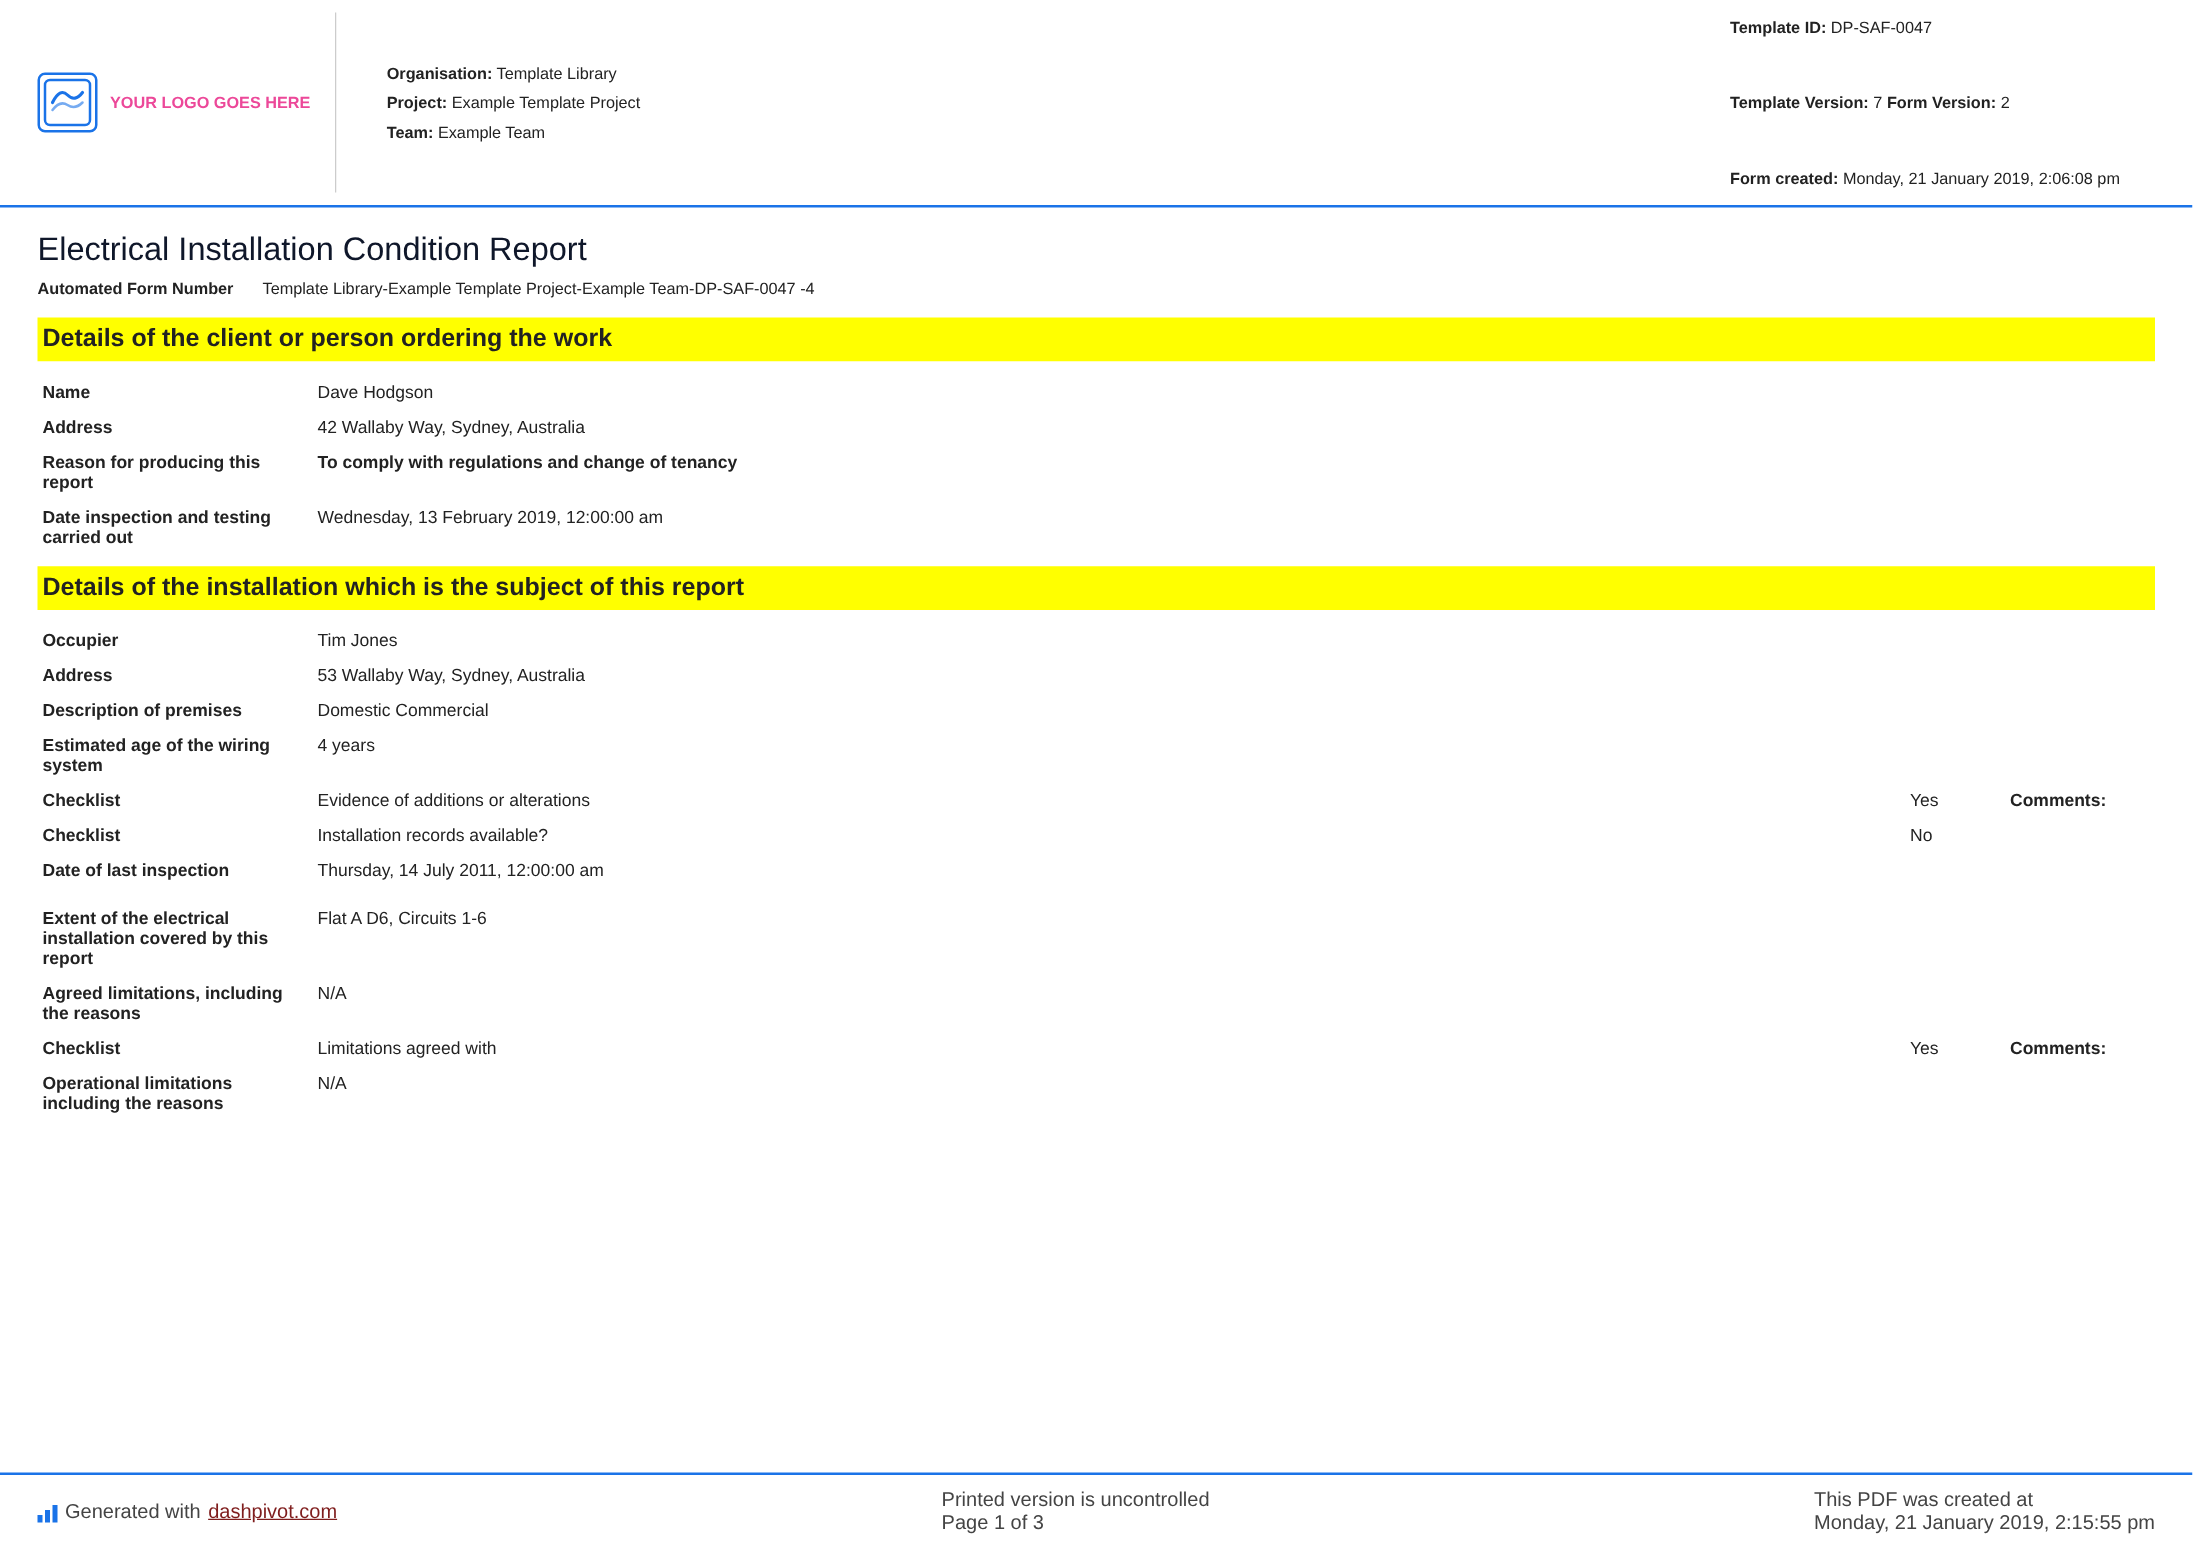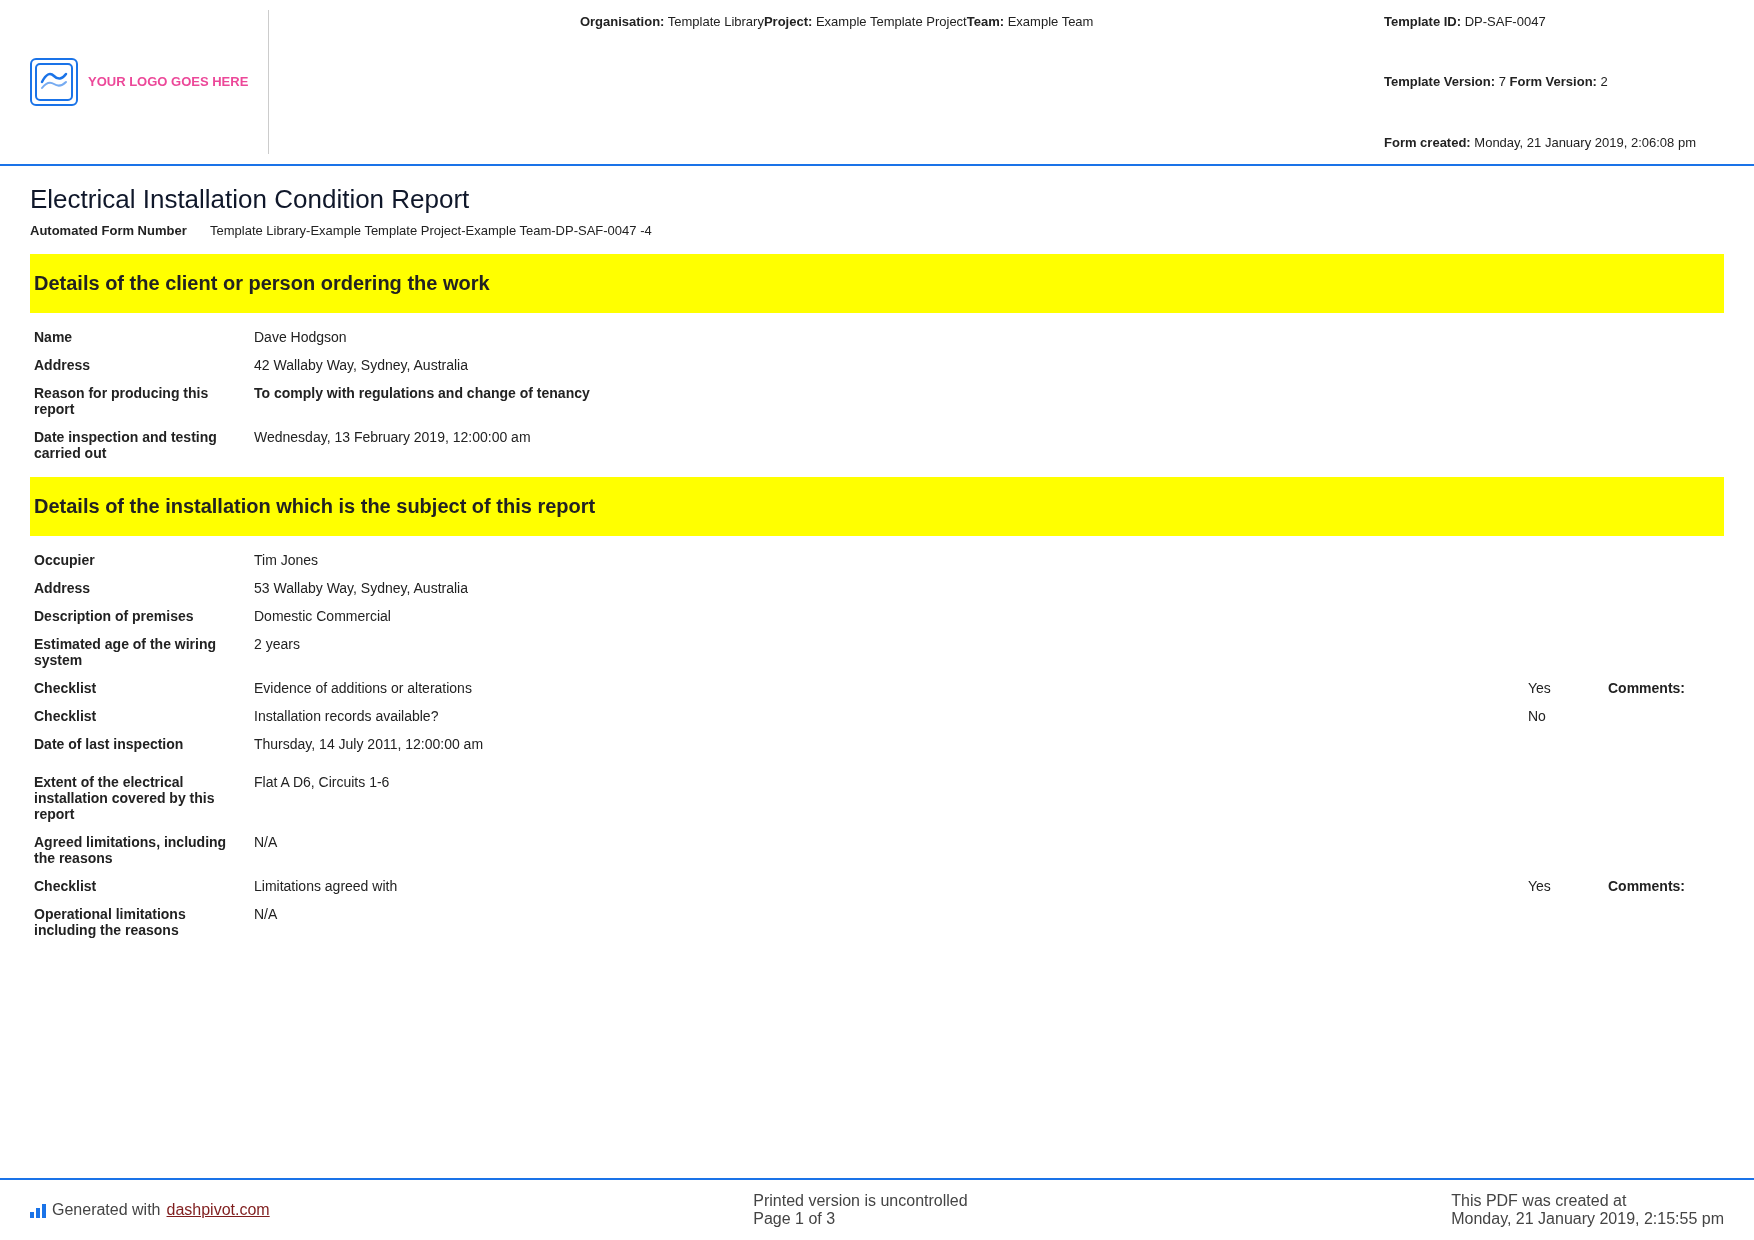--- a/index.html
+++ b/index.html
@@ -47,20 +47,21 @@
     .logo-text {
       font-size: 13px;
       font-weight: bold;
       color: #ec4899;
       text-transform: uppercase;
       line-height: 1.3;
     }
     .header-org {
       flex: 1;
       display: flex;
+      flex-direction: column;
       justify-content: center;
       padding-left: 20px;
       font-size: 13px;
       line-height: 1.8;
     }
     .header-org span.label { font-weight: bold; }
     .header-right {
       min-width: 340px;
       display: flex;
       flex-direction: column;
@@ -90,21 +91,21 @@
       font-size: 13px;
     }
     .auto-label { font-weight: bold; min-width: 160px; }
 
     
     .section-heading {
       background-color: #ffff00;
       font-size: 20px;
       font-weight: bold;
       color: #222;
-      padding: 18px 4px;
+      padding: 6px 4px;
       margin-bottom: 10px;
       margin-top: 6px;
     }
 
     
     .data-table {
       width: 100%;
       border-collapse: collapse;
       margin-bottom: 10px;
     }
@@ -267,21 +268,21 @@
             <td class="field-comments-label"></td>
           </tr>
           <tr>
             <td class="field-label">Description of premises</td>
             <td class="field-value">Domestic  Commercial</td>
             <td class="field-yes-no"></td>
             <td class="field-comments-label"></td>
           </tr>
           <tr>
             <td class="field-label">Estimated age of the wiring system</td>
-            <td class="field-value">2 years</td>
+            <td class="field-value">4 years</td>
             <td class="field-yes-no"></td>
             <td class="field-comments-label"></td>
           </tr>
           <tr>
             <td class="field-label">Checklist</td>
             <td class="field-value">Evidence of additions or alterations</td>
             <td class="field-yes-no">Yes</td>
             <td class="field-comments-label">Comments:</td>
           </tr>
           <tr>

